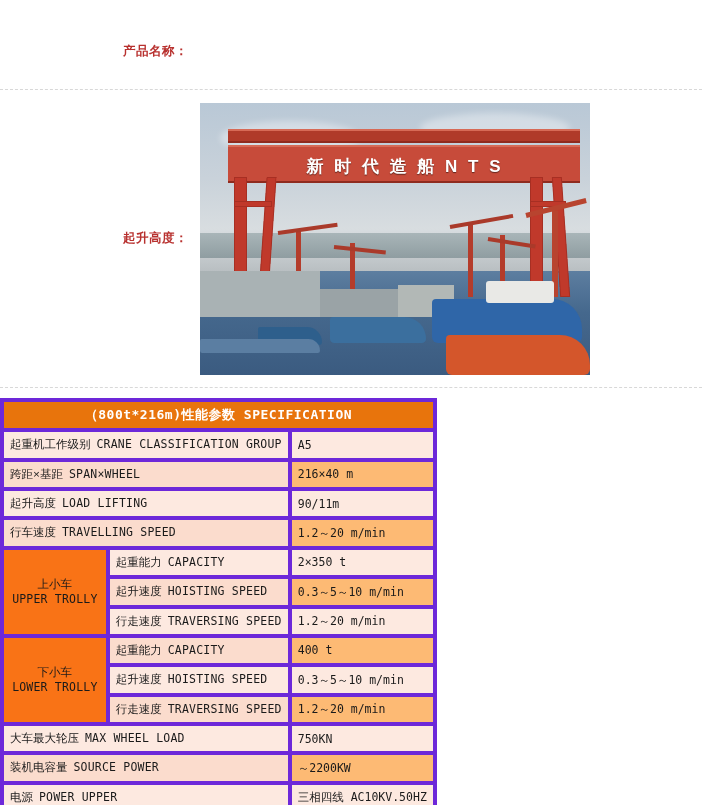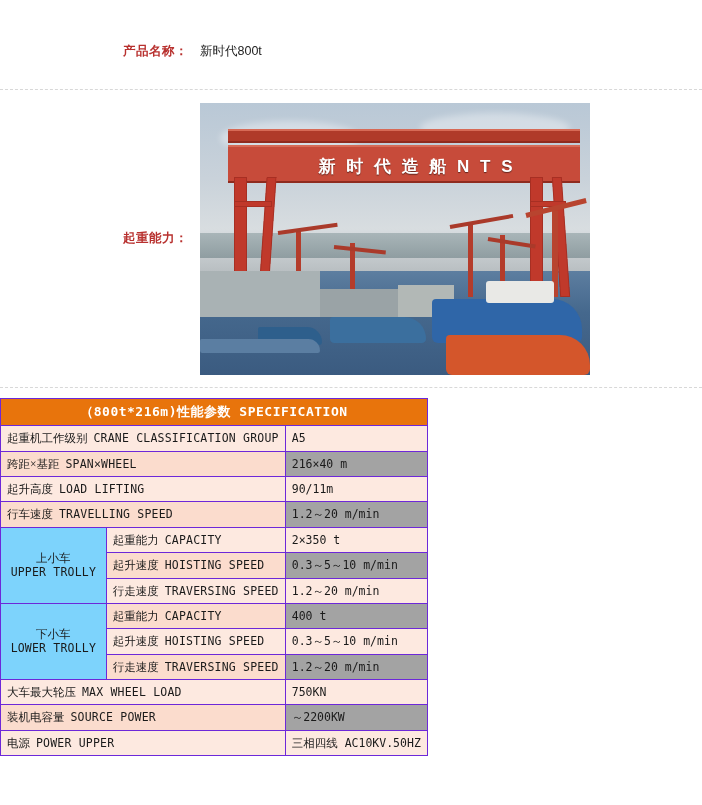--- a/index.html
+++ b/index.html
@@ -108,21 +108,21 @@
     box-shadow: 0 0 0 1px rgba(120,30,20,.35) inset;
   }
   .gantry-beam {
     position: absolute;
     background: #c74b3a;
     border-top: 2px solid #d76a56;
     border-bottom: 2px solid #8f2b1f;
   }
   .gantry-text {
     position: absolute;
-    left: 72px;
+    left: 60px;
     top: 52px;
     width: 290px;
     text-align: center;
     color: #ffffff;
     font-size: 17px;
     font-weight: bold;
     letter-spacing: 3px;
     text-shadow: 0 1px 1px rgba(0,0,0,.5);
     white-space: nowrap;
   }
@@ -164,21 +164,21 @@
   }
 
   table.spec {
     border-collapse: collapse;
     width: 400px;
     font-size: 11.5px;
     color: #1a1a1a;
     font-family: "DejaVu Sans Mono", "Liberation Mono", monospace;
   }
   table.spec td {
-    border: 1px solid #6d28d9;
+    border: 4px solid #6d28d9;
     padding: 5px 6px;
     vertical-align: middle;
     line-height: 1.25;
     white-space: nowrap;
   }
   .spec-title td {
     background: #e8740c;
     color: #ffffff;
     text-align: center;
     font-size: 13px;
@@ -191,61 +191,58 @@
     background: #fde9e0;
     width: 205px;
   }
   td.c-name.alt {
     background: #fbdccd;
   }
   td.c-val {
     background: #fde9e0;
   }
   td.c-val.alt {
-    background: #a3a3a3;
+    background: #fdba74;
   }
   td.c-group {
-    background: #7dd3fc;
+    background: #f97316;
     text-align: center;
     width: 96px;
     line-height: 1.5;
   }
   td.c-sub {
     background: #fde9e0;
     width: 112px;
   }
   td.c-sub.alt {
     background: #fbdccd;
   }
   .cn {
-    font-family: Liberation Serif, serif;
+    font-family: Liberation Mono, monospace;
   }
   .en {
     font-family: "DejaVu Sans Mono", "Liberation Mono", monospace;
     letter-spacing: .2px;
   }
   .gap {
     display: inline-block;
     width: 6px;
   }
 </style>
 </head>
 <body>
 
 <div class="page">
 
   <div class="row row-name row-sep">
     <div class="label-cell">产品名称：</div>
-    <div class="content-cell">
-      <span class="product-name-value">新时代800t</span>
-    </div>
   </div>
 
   <div class="row row-image row-sep">
-    <div class="label-cell">起重能力：</div>
+    <div class="label-cell">起升高度：</div>
     <div class="content-cell">
       <div class="photo">
         <div class="sky"></div>
         <div class="cloudy" style="left:20px;top:18px;width:140px;height:34px;"></div>
         <div class="cloudy" style="left:220px;top:10px;width:150px;height:30px;"></div>
         <div class="hills"></div>
         <div class="sea"></div>
 
         <div class="gantry-beam" style="left:28px;top:42px;width:352px;height:34px;"></div>
         <div class="gantry-beam" style="left:28px;top:26px;width:352px;height:10px;background:#b03a29;"></div>

